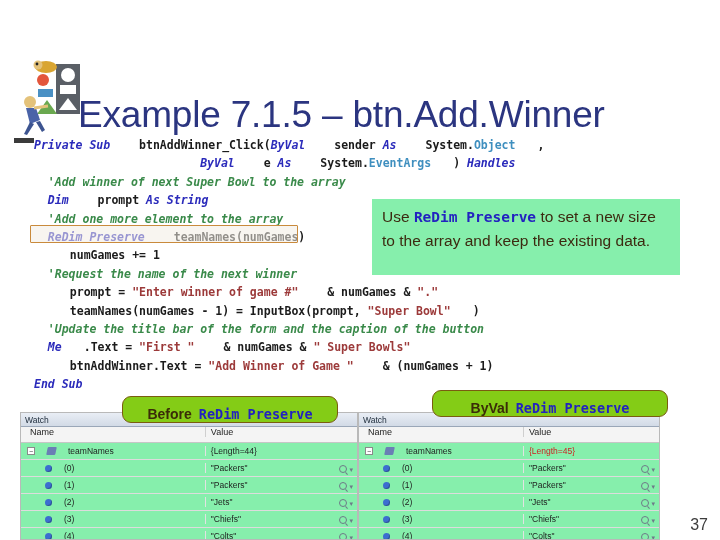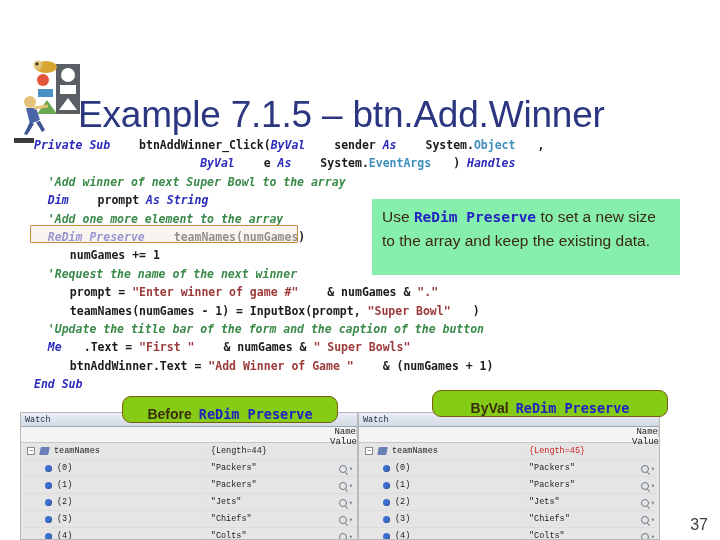--- a/index.html
+++ b/index.html
@@ -131,22 +131,22 @@
     z-index: 5;
   }
   #label-after {
     left: 432px;  top: 390px;  width: 236px; height: 27px;
     z-index: 5;
   }
 
   
   .watch-panel {
     position: absolute;
-    background: #e5e5e5;
-    font-family: Liberation Mono, monospace;
+    background: #86efac;
+    font-family: Liberation Sans, sans-serif;
     overflow: hidden;
     border: 1px solid #b9b9b9;
     box-sizing: border-box;
   }
   #watch-before { left: 20px;  top: 412px; width: 338px; height: 128px; }
   #watch-after  { left: 358px; top: 412px; width: 302px; height: 128px; }
 
   .watch-tabbar {
     height: 14px;
     background: linear-gradient(#e9eef5, #d2dae6);
@@ -156,42 +156,41 @@
     padding: 2px 0 0 4px;
     box-sizing: border-box;
   }
   .watch-header {
     display: flex;
     height: 15px;
     background: #f4f4f4;
     border-bottom: 1px solid #c6c6c6;
     font-size: 9px;
     color: #1d1d1d;
-    align-items: flex-end;
-    flex-direction: column;
+    align-items: flex-start;
   }
   .watch-header .col-name  { flex: 0 0 55%; padding-left: 9px; border-right: 1px solid #cfcfcf; box-sizing: border-box; }
   .watch-header .col-value { flex: 1 1 auto; padding-left: 5px; }
 
   .watch-row {
     display: flex;
     height: 16px;
     border-bottom: 1px solid #dcdcdc;
     font-size: 8.5px;
     color: #1d1d1d;
     align-items: center;
   }
   .watch-row .cell-name {
     flex: 0 0 55%;
     padding-left: 6px;
     border-right: 1px solid #e2e2e2;
     box-sizing: border-box;
     display: flex;
     align-items: center;
-    gap: 5px;
+    gap: 12px;
     white-space: nowrap;
     overflow: hidden;
   }
   .watch-row .cell-value {
     flex: 1 1 auto;
     padding-left: 5px;
     display: flex;
     align-items: flex-end;
     justify-content: space-between;
     padding-right: 4px;

